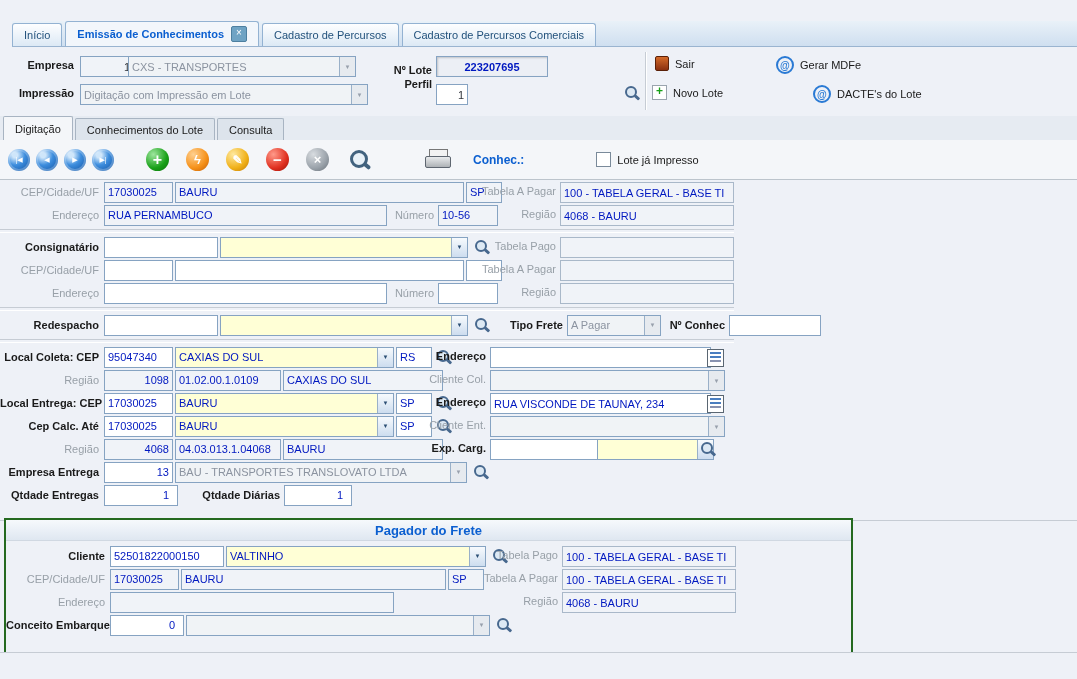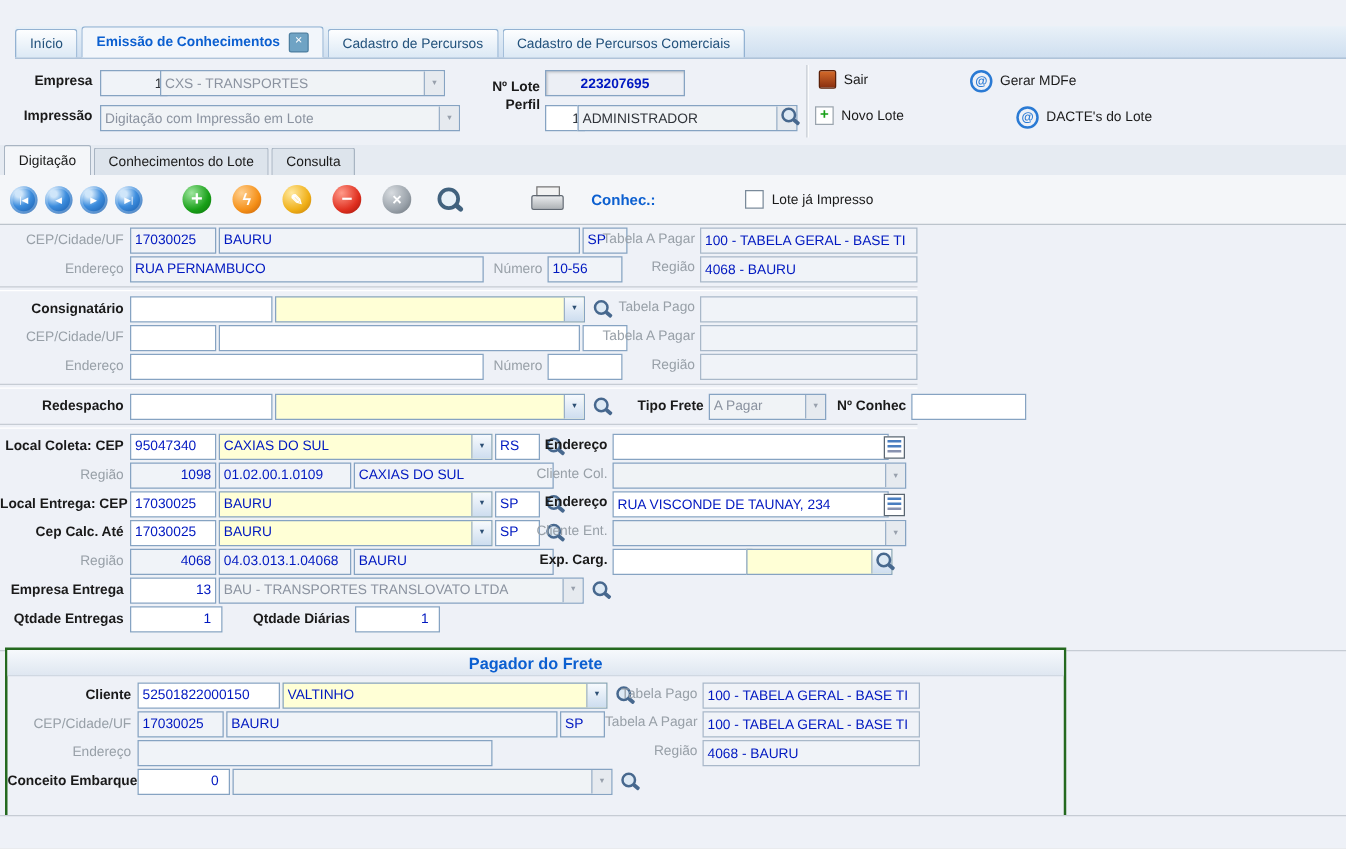--- a/index.html
+++ b/index.html
@@ -141,24 +141,20 @@
     <span class="hlbl b" style="left:384px;top:18px;width:48px">Nº Lote</span>
     <span class="fld sunk tc" style="position:absolute;left:436px;top:10px;width:104px">223207695</span>
 
     <span class="hlbl b" style="left:8px;top:41px;width:66px">Impressão</span>
     <span class="combo dis" style="position:absolute;left:80px;top:38px;width:266px">
       <span class="ctext">Digitação com Impressão em Lote</span>
       <span class="arr"></span>
     </span>
     <span class="hlbl b" style="left:396px;top:32px;width:36px">Perfil</span>
     <span class="fld tr dark" style="position:absolute;left:436px;top:38px;width:24px">1</span>
-    <span class="combo dis" style="position:absolute;left:462px;top:38px;width:154px">
-      <span class="ctext dark">ADMINISTRADOR</span>
-      <span class="arr"></span>
-    </span>
     <span class="mag" style="position:absolute;left:620px;top:39px"></span>
 
     <span class="vsep"></span>
 
     <div class="hbtn" style="left:655px;top:10px">
       <span class="exit-ic"></span>
       <span>Sair</span>
     </div>
     <div class="hbtn" style="left:652px;top:39px">
       <span class="plusbox-ic"></span>

